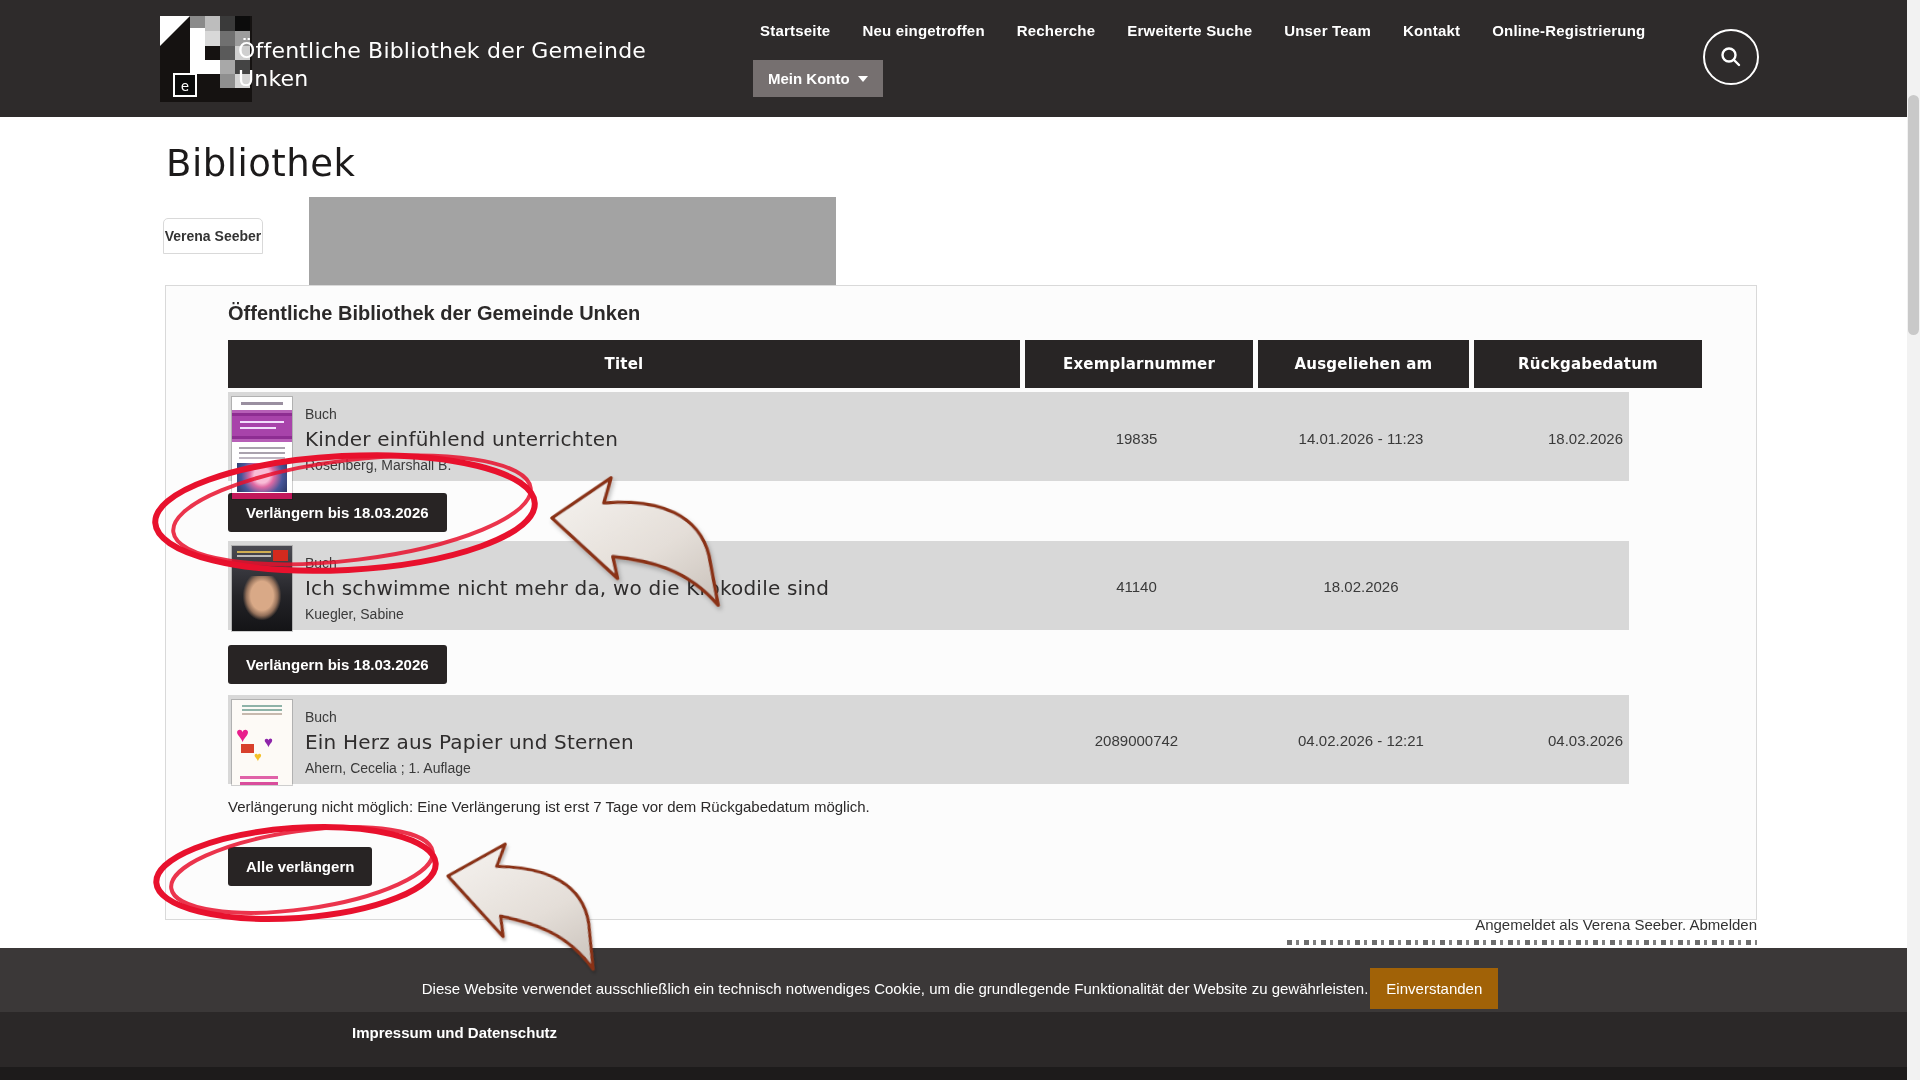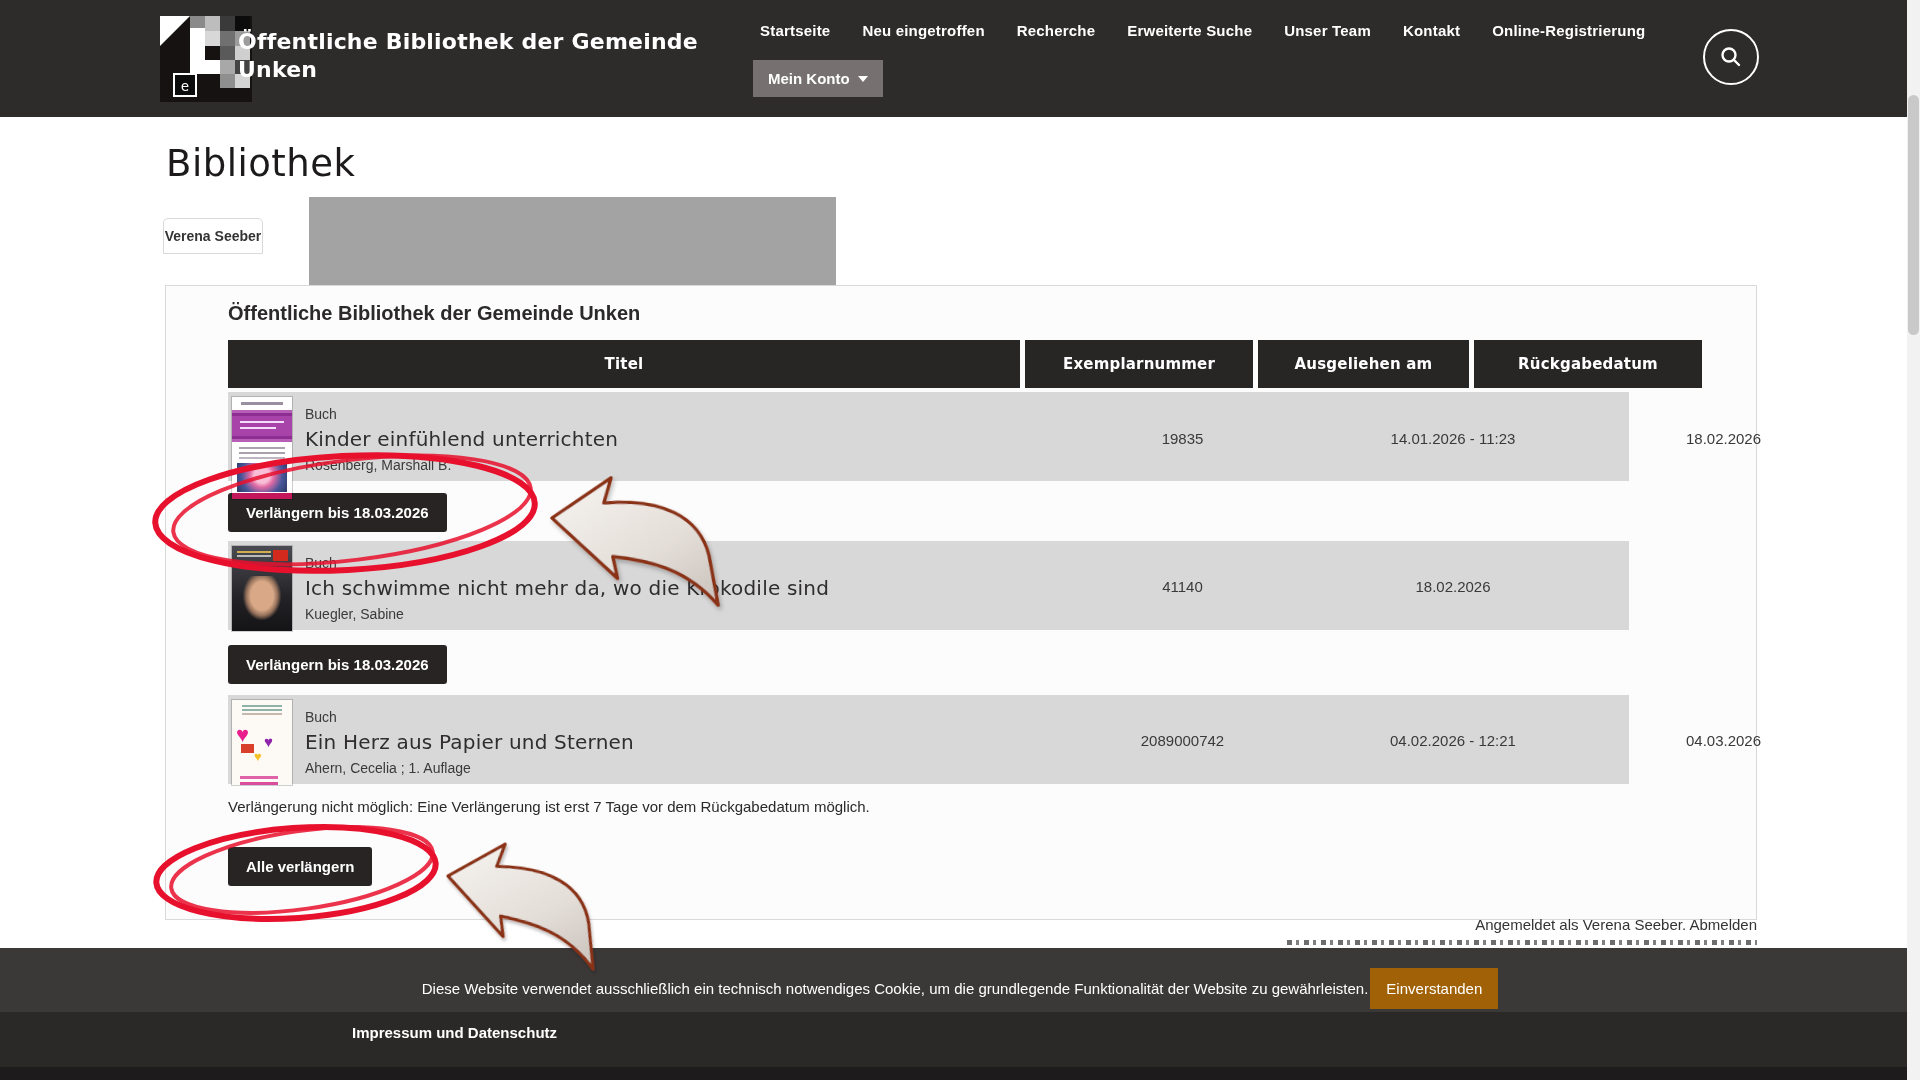--- a/index.html
+++ b/index.html
@@ -2,22 +2,22 @@
 <html><head>
 <meta charset="utf-8">
 <style>
   * { margin:0; padding:0; box-sizing:border-box; }
   html,body { width:1920px; height:1080px; overflow:hidden; }
   body { font-family:"Liberation Sans", sans-serif; background:#ffffff; position:relative; color:#333; }
 
   
   .site-header { position:absolute; left:0; top:0; width:1920px; height:117px; background:#2e2b2b; z-index:5; }
   .logo-box { position:absolute; left:160px; top:16px; width:92px; height:86px; }
-  .site-title { position:absolute; left:238px; top:28px; color:#fff; font-family:"DejaVu Sans", sans-serif;
-                font-size:22px; line-height:28px; font-weight:700; letter-spacing:.2px; width:460px; }
+  .site-title { position:absolute; left:238px; top:37px; color:#fff; font-family:"DejaVu Sans", sans-serif;
+                font-size:22px; line-height:28px; font-weight:400; letter-spacing:.2px; width:460px; }
   .main-nav { position:absolute; left:760px; top:22px; width:930px; display:flex; flex-wrap:wrap; column-gap:32px; }
   .main-nav a { color:#fff; text-decoration:none; font-size:15px; font-weight:700; letter-spacing:.2px; white-space:nowrap; cursor:pointer; }
   .account-btn { position:absolute; left:753px; top:60px; background:#767070; color:#fff; font-size:15px; font-weight:700;
                  padding:10px 15px; display:flex; align-items:center; gap:8px; cursor:pointer; }
   .chev { width:0; height:0; border-left:5px solid transparent; border-right:5px solid transparent; border-top:6px solid #fff; display:inline-block; }
   .search-btn { position:absolute; left:1703px; top:29px; width:56px; height:56px; border-radius:50%;
                 border:2px solid #fff; background:transparent; display:flex; align-items:center; justify-content:center; cursor:pointer; }
 
   
   .page-title { position:absolute; left:166px; top:142px; font-family:"DejaVu Sans", sans-serif; font-size:37px;
@@ -30,21 +30,21 @@
   .panel { position:absolute; left:165px; top:285px; width:1592px; height:635px; background:#fcfcfc;
            border:1px solid #d9d9d9; padding:16px 55px 0 62px; }
   .panel h2 { font-size:20px; font-weight:700; color:#2b2929; margin-bottom:15px; font-family:"Liberation Sans", sans-serif; }
 
   .grid { display:grid; grid-template-columns:792px 233px 216px 233px; width:1401px; }
   .thead { margin-bottom:4px; }
   .th { background:#282525; color:#fff; height:48px; display:flex; align-items:center; justify-content:center;
         font-family:"DejaVu Sans", sans-serif; font-size:15px; font-weight:700; letter-spacing:.2px; }
   .th + .th { border-left:5px solid #fcfcfc; }
 
-  .trow { background:#d8d8d8; height:89px; position:relative;gap:46px; }
+  .trow { background:#d8d8d8; height:89px; position:relative; }
   .title-cell { display:flex; gap:13px; padding:5px 0 0 4px; }
   .cover { width:60px; position:relative; overflow:hidden; flex:none; background:#fff; box-shadow:0 0 0 1px rgba(0,0,0,.18); z-index:2; }
   .meta { padding-top:3px; }
   .mtype { font-size:14px; color:#3a3a3a; margin:6px 0 5px; }
   .btitle { font-family:"DejaVu Sans", sans-serif; font-size:20px; color:#2f2d2d; letter-spacing:.2px; margin-bottom:6px; }
   .bauthor { font-size:14px; color:#3a3a3a; }
   .dcell { display:flex; align-items:center; justify-content:center; font-size:15px; color:#3a3a3a; }
 
   .action-strip { height:60px; padding-top:12px; }
   .action-strip.s2 { height:65px; padding-top:15px; }

